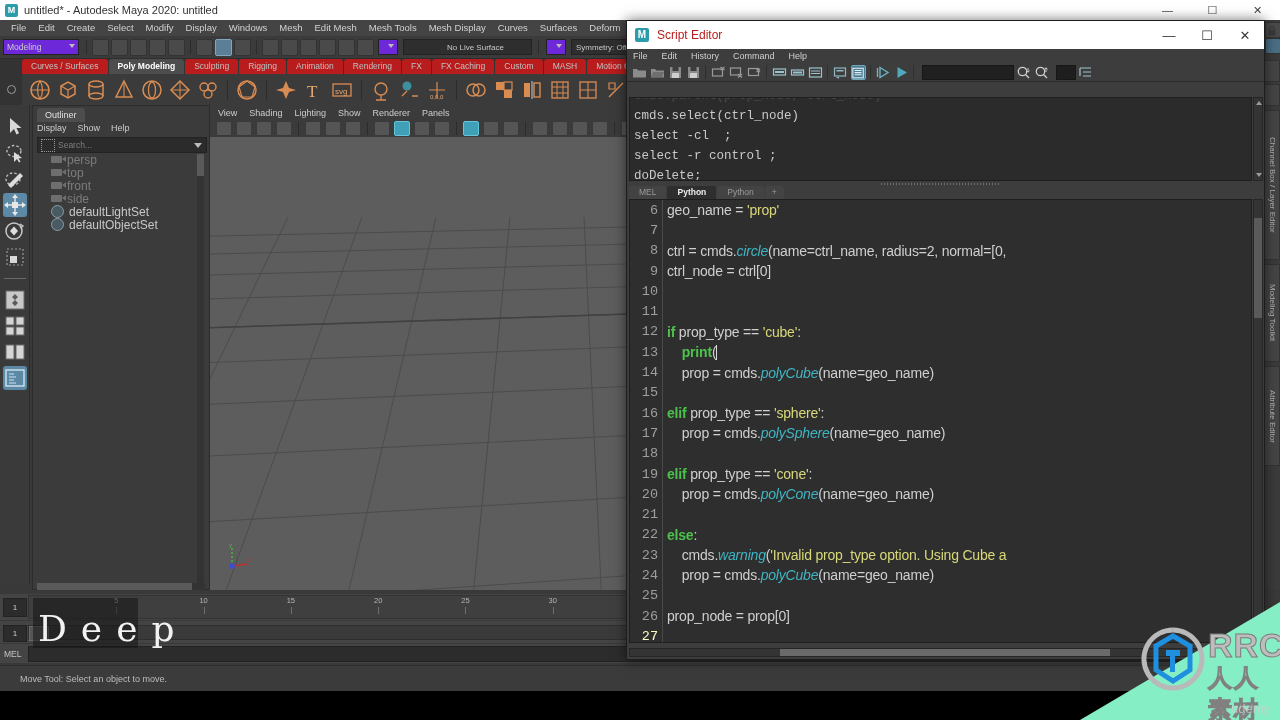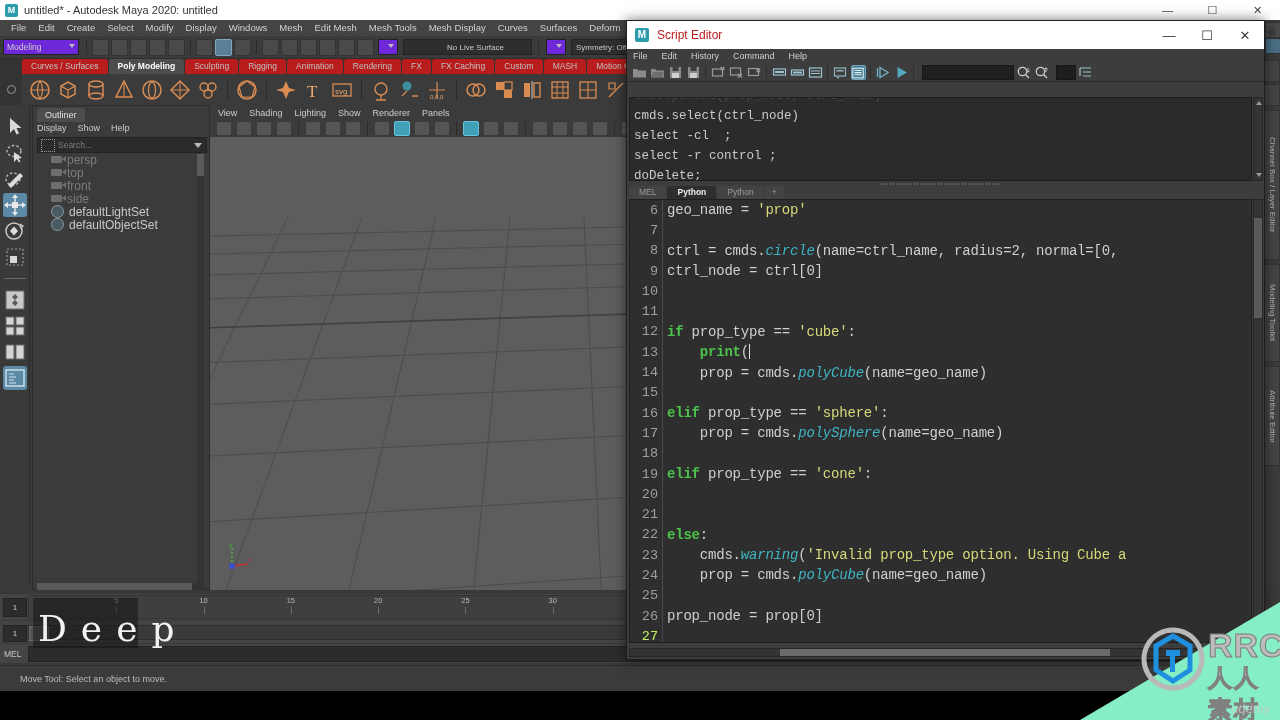--- a/index.html
+++ b/index.html
@@ -164,21 +164,21 @@
           border-top-left-radius:2px;border-top-right-radius:2px;}
   .se-tab.active{background:#2e2e2e;color:#ededed;font-weight:bold;}
   .se-tab.plus{padding:1px 7px;}
 
   .se-code{position:absolute;left:2px;top:178px;right:12px;bottom:16px;background:#2e2e2e;
            border:1px solid #1e1e1e;overflow:hidden;box-sizing:border-box;}
   .codeline{display:flex;height:20.3px;align-items:center;}
   .gutter{width:28px;text-align:right;padding-right:4px;font-family:"Liberation Mono",monospace;
           font-size:13.5px;color:#9e9e9e;flex:0 0 auto;}
   .gutterline{width:1px;background:#4a4a4a;height:20.3px;flex:0 0 auto;}
-  .ctext{font-family:Liberation Mono, monospace;font-size:14px;color:#cfcfcf;white-space:pre;
+  .ctext{font-family:Liberation Sans, sans-serif;font-size:14px;color:#cfcfcf;white-space:pre;
          padding-left:4px;letter-spacing:-.2px;}
   .kw{color:#4cc24c;font-weight:bold;}
   .fn{color:#3fb5c4;font-style:italic;}
   .str{color:#d8d87a;}
   .caret{display:inline-block;width:1px;height:15px;background:#dcdcdc;vertical-align:-3px;}
   .se-codescroll{position:absolute;right:1px;top:178px;width:10px;bottom:16px;background:#343434;
         border:1px solid #262626;box-sizing:border-box;}
   .se-codescroll .thumb{position:absolute;left:0;top:18px;width:8px;height:100px;background:#5a5a5a;}
   .se-hbar{position:absolute;left:2px;bottom:2px;right:12px;height:9px;background:#343434;border:1px solid #262626;box-sizing:border-box;}
   .se-hbar .thumb{position:absolute;left:150px;top:0;width:330px;height:7px;background:#6a6a6a;}
@@ -891,20 +891,21 @@
           <div class="ctext"></div>
         </div>
         <div class="codeline">
           <div class="gutter">19</div>
           <div class="gutterline"></div>
           <div class="ctext"><span class="kw">elif</span> prop_type == <span class="str">'cone'</span>:</div>
         </div>
         <div class="codeline">
           <div class="gutter">20</div>
           <div class="gutterline"></div>
+          <div class="ctext">    prop = cmds.<span class="fn">polyCone</span>(name=geo_name)</div>
         </div>
         <div class="codeline">
           <div class="gutter">21</div>
           <div class="gutterline"></div>
           <div class="ctext"></div>
         </div>
         <div class="codeline">
           <div class="gutter">22</div>
           <div class="gutterline"></div>
           <div class="ctext"><span class="kw">else</span>:</div>
@@ -923,21 +924,21 @@
           <div class="gutter">25</div>
           <div class="gutterline"></div>
           <div class="ctext"></div>
         </div>
         <div class="codeline">
           <div class="gutter">26</div>
           <div class="gutterline"></div>
           <div class="ctext">prop_node = prop[0]</div>
         </div>
         <div class="codeline">
-          <div class="gutter" style="color: #bef264;">27</div>
+          <div class="gutter" style="color: #fef9c3;">27</div>
           <div class="gutterline"></div>
           <div class="ctext"></div>
         </div>
       </div>
     <div class="se-codescroll">
         <div class="thumb"></div>
       </div>
     <div class="se-hbar">
         <div class="thumb"></div>
       </div>

